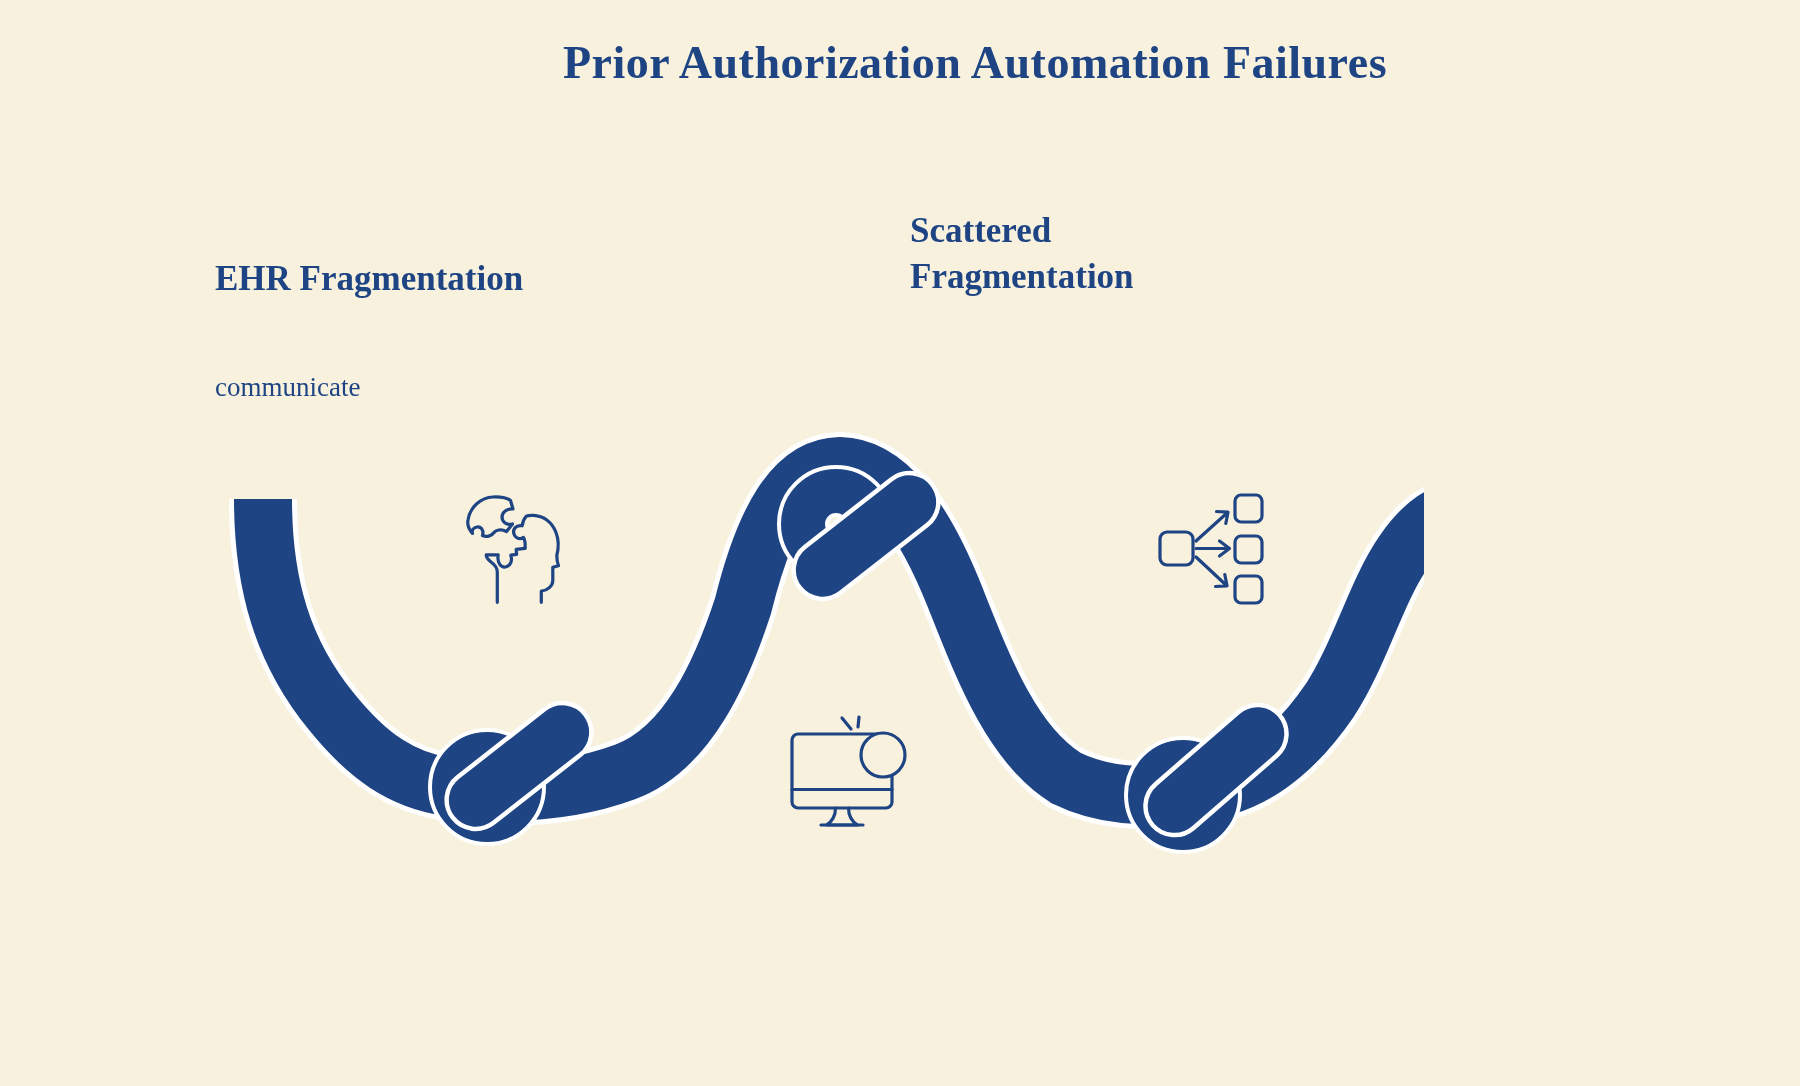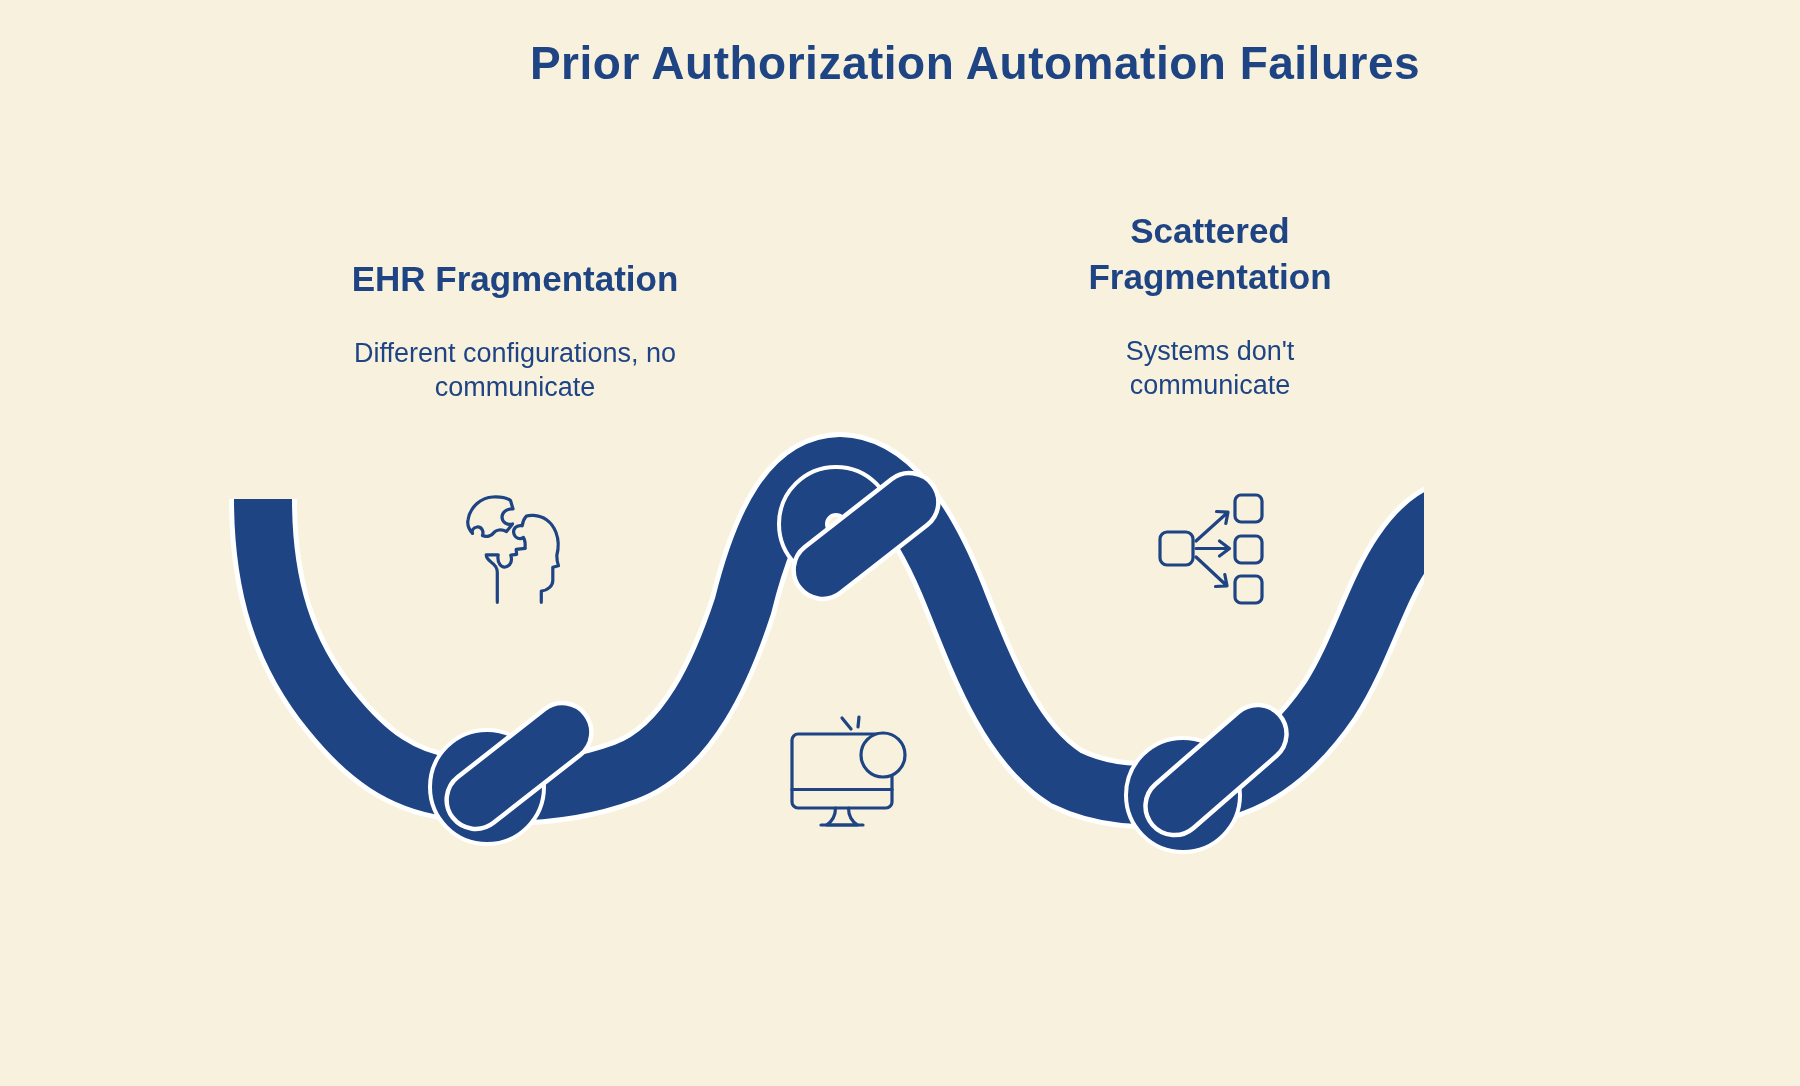--- a/index.html
+++ b/index.html
@@ -6,32 +6,32 @@
     --background:#f7f1de;
     --navy:#1e4484;
     --outline:#ffffff;
   }
   html,body{margin:0;padding:0;background:var(--background);}
   .canvas{
     position:relative;
     width:1424px;height:1086px;
     background:var(--background);
     overflow:hidden;
-    font-family:Liberation Sans, sans-serif;
+    font-family:Liberation Serif, serif;
     color:var(--navy);
   }
   .art{position:absolute;left:0;top:0;width:1800px;height:1086px;display:block;}
 
   .title{
     position:absolute;left:75px;top:36px;width:1800px;
     margin:0;text-align:center;
     font-size:46px;font-weight:bold;letter-spacing:0.5px;
     color:var(--navy);
   }
-  .label{position:absolute;width:600px;text-align:center;color:var(--navy);}
+  .label{position:absolute;width:600px;text-align:left;color:var(--navy);}
   .label h2{margin:0;font-size:35px;line-height:46px;font-weight:bold;}
   .label p{margin:34px 0 0 0;font-size:27px;line-height:34px;font-weight:400;}
   .label-ehr{left:215px;top:256px;}
   .label-scattered{left:910px;top:208px;}
   .label-payer{left:549px;top:912px;}
 
   
   .rope-outline{fill:none;stroke:var(--outline);stroke-width:68;stroke-linecap:butt;}
   .rope{fill:none;stroke:var(--navy);stroke-width:58;stroke-linecap:butt;}
   .knot-ring-outline{fill:none;stroke:var(--outline);stroke-width:52;}
@@ -155,30 +155,26 @@
     </g>
   </svg>
 
   <h1 class="title">Prior Authorization Automation Failures</h1>
 
   <section class="label label-ehr">
     <h2>
       <span>EHR Fragmentation</span>
     </h2>
     <p>
-      <span>Different configurations, no</span><br>
+      <br>
       <span>communicate</span>
     </p>
   </section>
 
   <section class="label label-scattered">
     <h2>
       <span>Scattered</span><br>
       <span>Fragmentation</span>
     </h2>
-    <p>
-      <span>Systems don't</span><br>
-      <span>communicate</span>
-    </p>
   </section>
 
 
 </div>
 
 </body></html>

